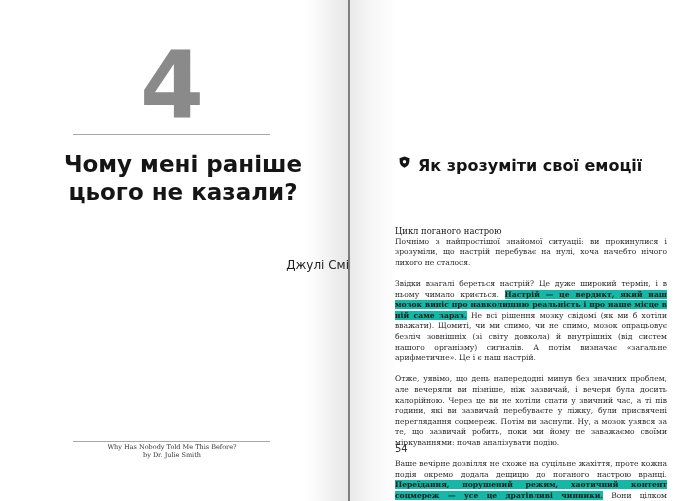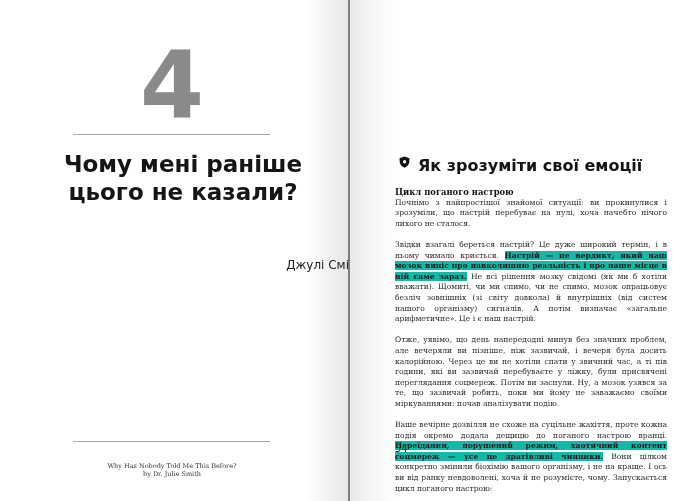--- a/index.html
+++ b/index.html
@@ -37,40 +37,41 @@
   }
   .chapter-subtitle {
     position: absolute; left: 0; width: 344px; top: 208px;
     text-align: center; font-weight: bold; font-size: 14px; line-height: 18px; color: #1c1c1c;
   }
   .author {
     position: absolute; left: 12px; width: 344px; top: 257px;
     text-align: right; font-size: 12px; line-height: 16px; color: #222;
   }
   .original-title {
-    position: absolute; left: 0; width: 344px; top: 462px;
+    position: absolute; left: 0; width: 344px; top: 443px;
     text-align: center; font-family: "DejaVu Serif", serif; font-size: 6.5px; line-height: 8px; color: #333;
   }
 
   
   .section-heading {
     position: absolute; left: 399px; top: 156px;
     display: flex; align-items: flex-start; gap: 8px;
     font-weight: bold; font-size: 16px; line-height: 20px; color: #141414;
   }
   .shield-icon { width: 11px; height: 12px; display: inline-block; }
   .content {
     position: absolute; left: 395px; top: 187px; width: 272px;
     font-family: "DejaVu Serif", serif; font-size: 7.6px; line-height: 10.6px; color: #2a2a2a;
     text-align: justify;
   }
   .content p { margin: 0 0 10.6px 0; }
   .subheading {
-    font-family: "DejaVu Serif", serif; font-weight: bold; font-size: 8.4px; color: #111;
+    font-family: "DejaVu Serif", serif; font-weight: normal; font-size: 8.4px; color: #111;
     display: block;
+    margin-top: 39px;
   }
   .hl { background: #14b8a6; font-weight: bold; color: #1a1a1a; }
   .page-number {
     position: absolute; left: 395px; top: 443px;
     font-size: 10px; color: #333;
   }
 </style>
 </head>
 <body>
 

